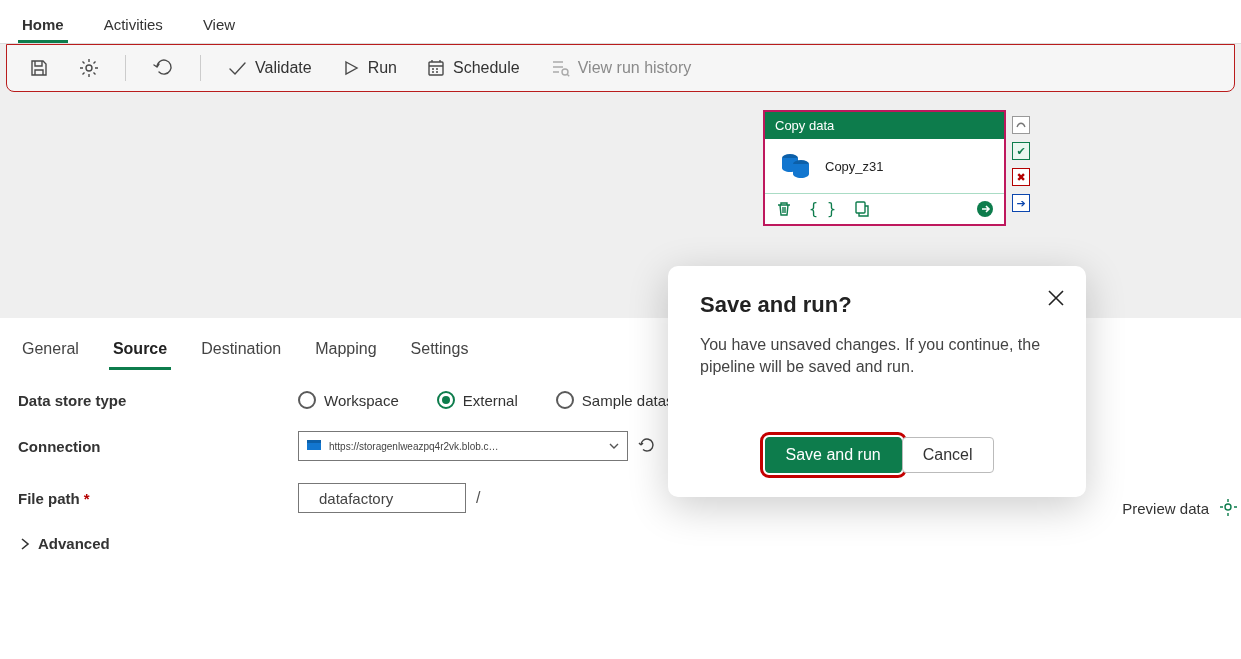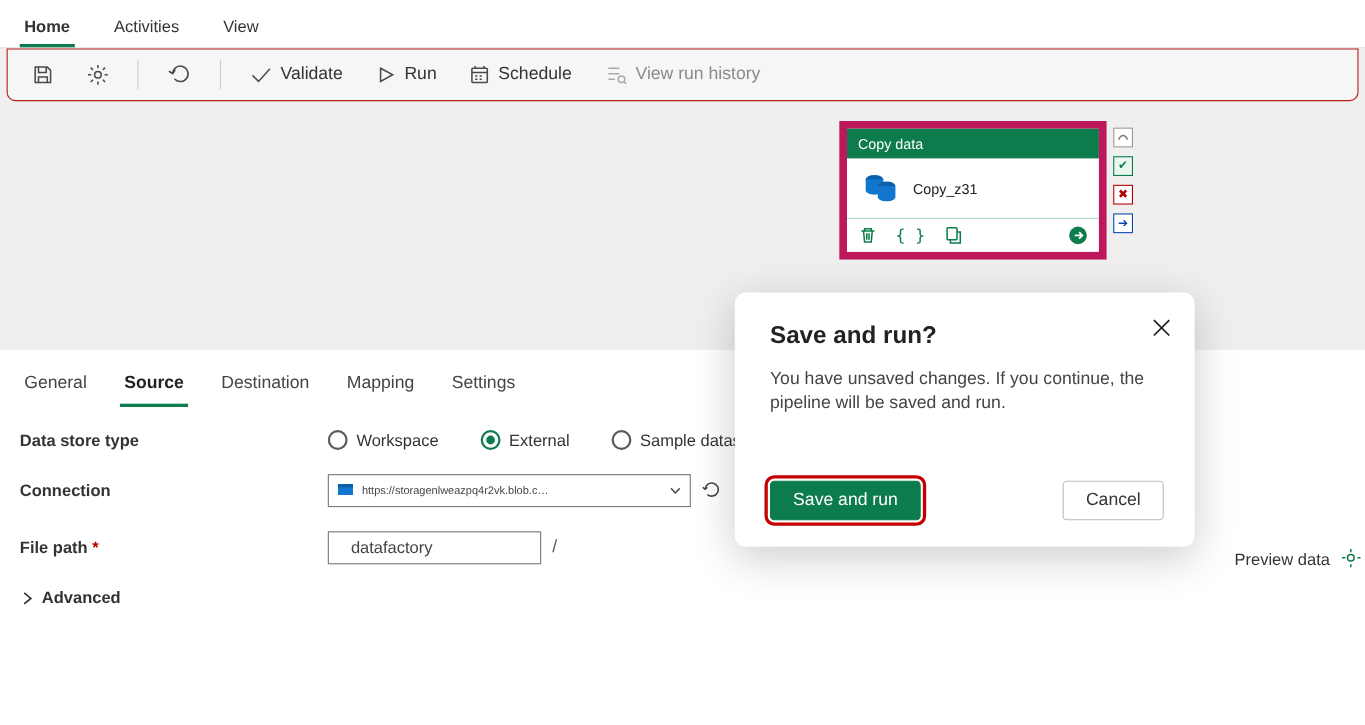--- a/index.html
+++ b/index.html
@@ -75,21 +75,21 @@
   
   .canvas {
     position: relative;
     background: #efefef;
     height: 220px;
   }
   .activity-node {
     position: absolute;
     left: 763px; top: 12px;
     width: 243px;
-    border: 7px solid #be185d;
+    border: 2px solid #be185d;
     background: #fff;
     font-size: 13px;
   }
   .activity-node .hdr {
     background: #0d7c4c;
     color: #fff;
     padding: 6px 10px;
     font-size: 13px;
   }
   .activity-node .body {
@@ -223,21 +223,21 @@
     position:absolute; right:18px; top:20px;
     width:24px; height:24px; cursor:pointer;
   }
   .modal p {
     margin:0 0 58px 0;
     font-size:16px;
     line-height:1.4;
     color:#444;
   }
   .modal-actions {
-    display:flex; justify-content:space-between; 
+    display:flex; justify-content:center; 
   }
   .btn {
     font-size:16px;
     padding:8px 20px;
     border-radius:4px;
     cursor:pointer;
     border:1px solid #bbb;
     background:#fff;
     color:#333;
   }
@@ -394,21 +394,21 @@
             <path d="M3 9a6 6 0 1 1 2 4.5" stroke="#444" stroke-width="1.4" fill="none"></path>
             <path d="M3 9l-2-2M3 9l2-2" stroke="#444" stroke-width="1.4" fill="none"></path>
           </svg>
       </span>
     </div>
 
     <div class="form-row">
       <div class="form-label">
         <span>File path</span> <span class="req">*</span>
       </div>
-      <input class="txtbox" style="width: 194px; padding-left: 20px;" value="datafactory">
+      <input class="txtbox" style="width: 168px; padding-left: 20px;" value="datafactory">
       <span style="margin:0 10px;font-size:16px;color:#555">/</span>
     </div>
 
     <div class="advanced-toggle">
       <svg width="14" height="14">
           <path d="M4 2l6 5-6 5" stroke="#333" stroke-width="1.6" fill="none"></path>
         </svg>
       <span>Advanced</span>
     </div>
   </div>

